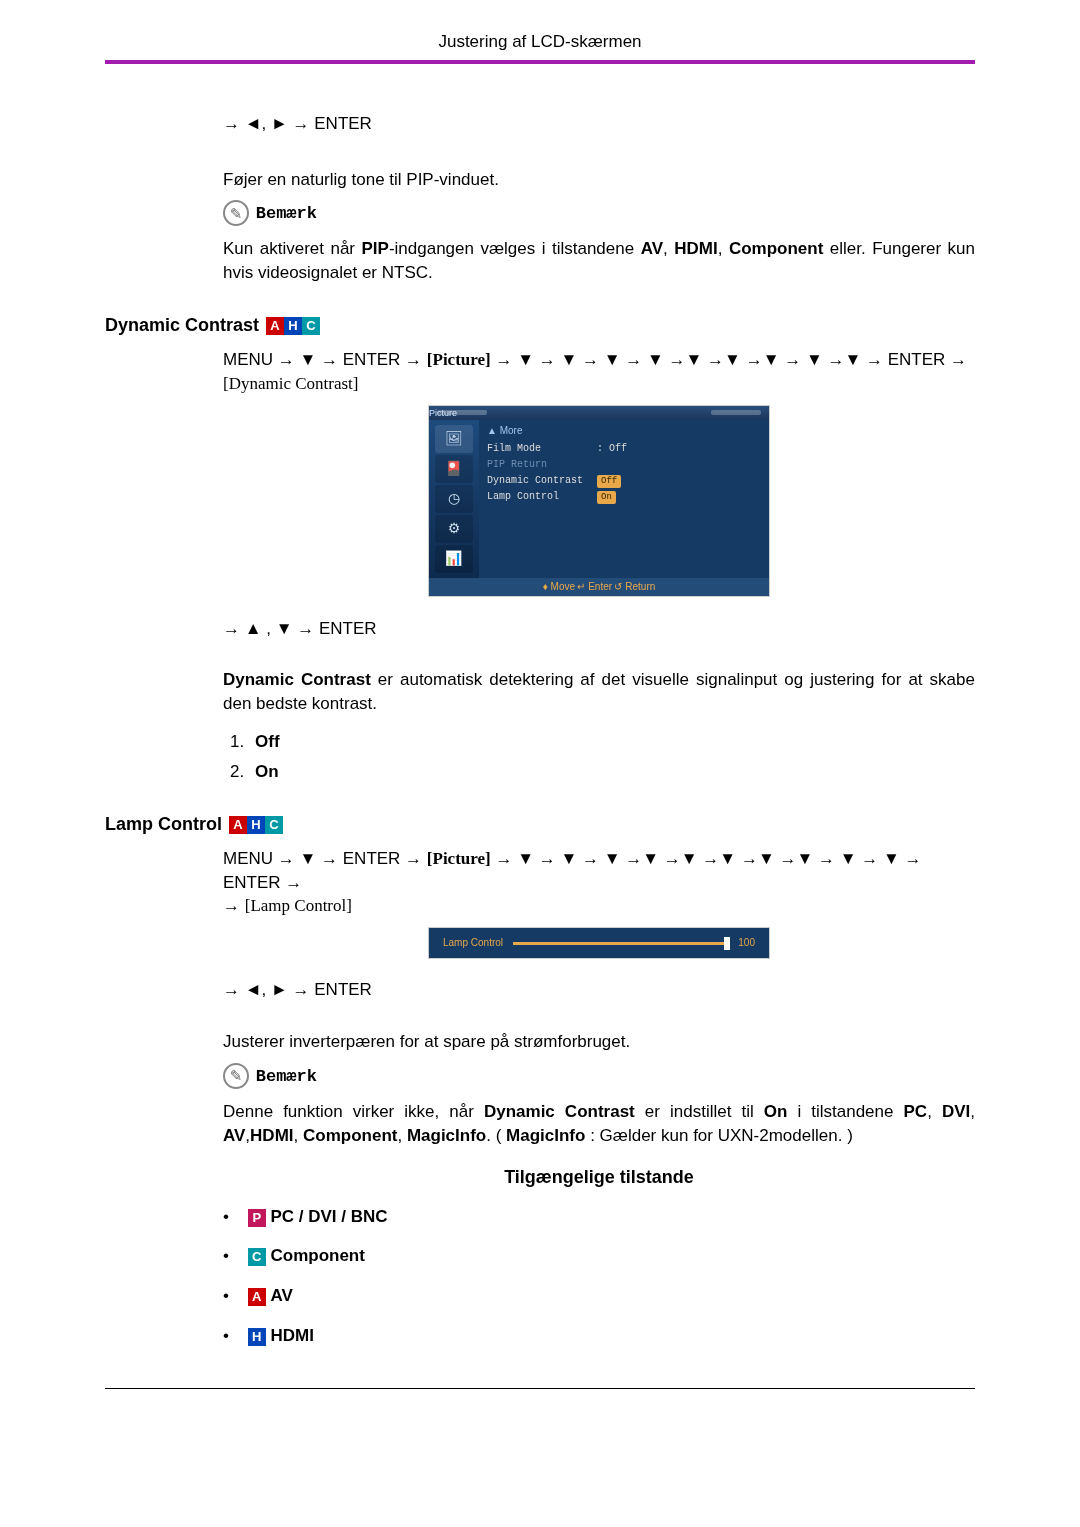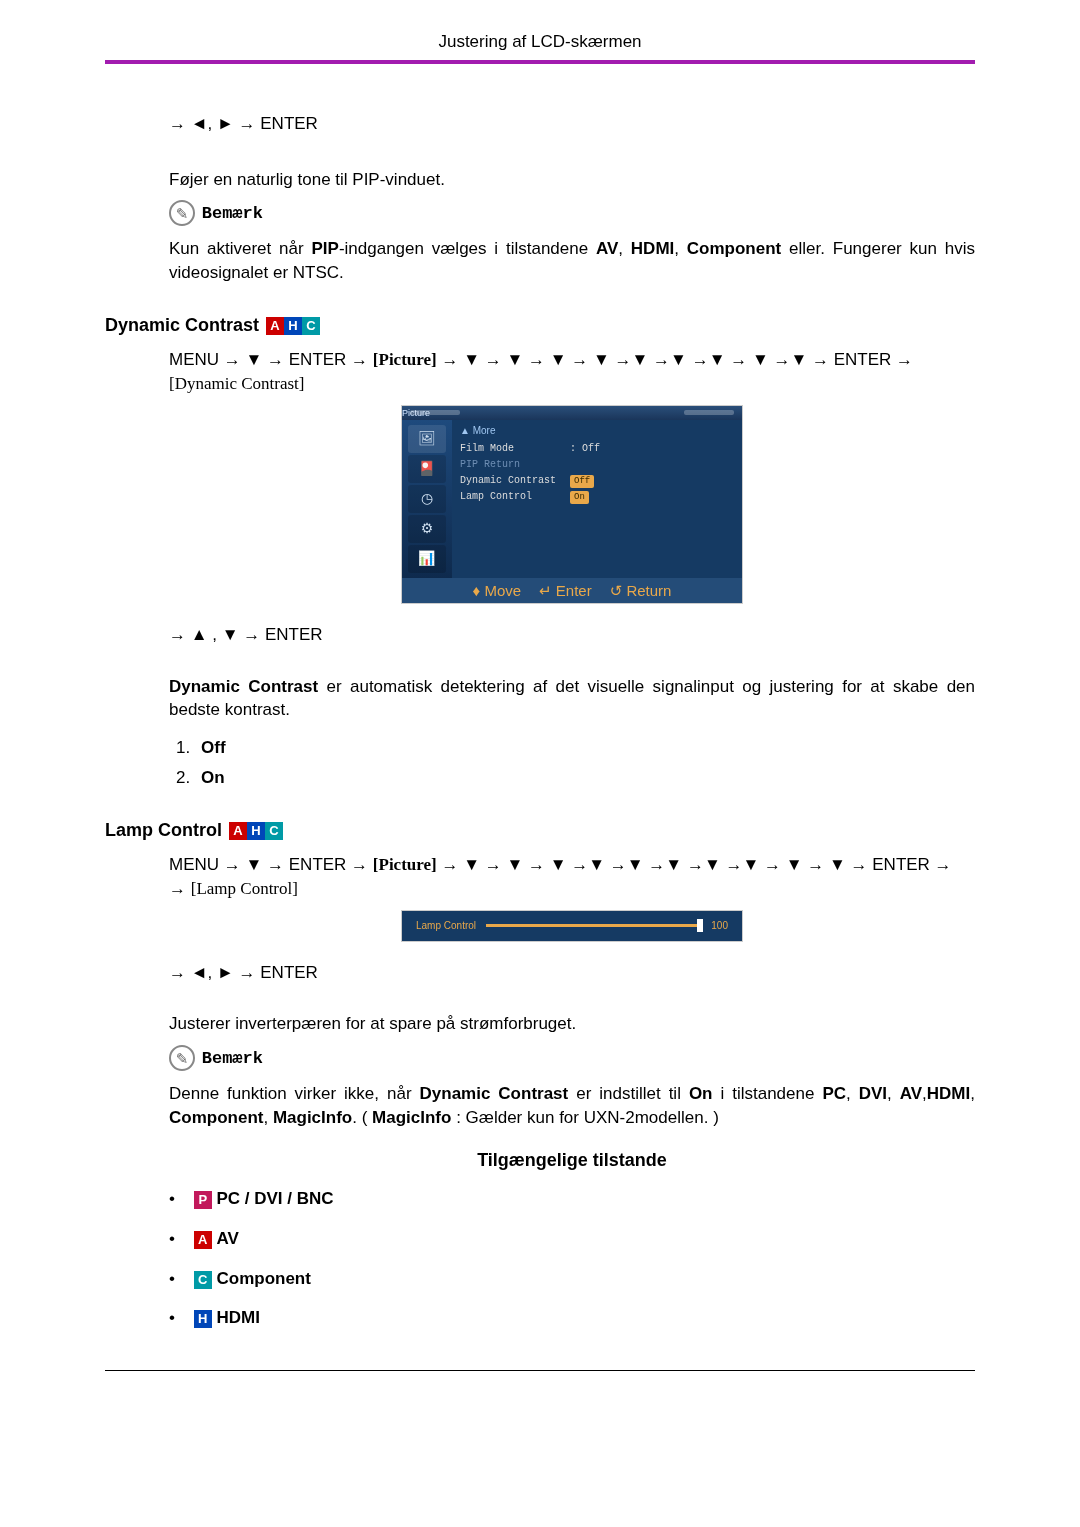--- a/index.html
+++ b/index.html
@@ -18,21 +18,21 @@
     box-sizing: border-box;
   }
   .header-title {
     text-align: center;
     font-size: 17px;
     padding-bottom: 6px;
     border-bottom: 4px solid #a21caf;
     margin-bottom: 48px;
   }
   .section-inner {
-    margin-left: 64px;
+    margin-left: 118px;
   }
   .arrowline {
     margin-bottom: 8px;
   }
   .para {
     margin: 10px 0;
   }
   .note-row {
     margin: 2px 0 6px 0;
   }
@@ -128,22 +128,22 @@
   .osd1-more { color:#9fc6f0; font-size:10px; margin-bottom:2px; }
   .osd1-row { display:flex; height:16px; align-items:flex-end; font-size:10px;font-family:Liberation Mono, monospace; }
   .osd1-row .lbl { width:110px; }
   .osd1-row .val { width:50px; }
   .osd1-row.disabled { color:#6d8db3; }
   .osd1-row .valhl {
     background:#e9a84a; color:#3a2a00; padding:0 4px; border-radius:2px;
     font-size:9px;
   }
   .osd1-foot {
-    background:#244c78; color:#e9a84a; font-size:15px;
-    display:flex; justify-content:center; gap:18px; padding:2px 0;
+    background:#244c78; color:#e9a84a; font-size:10px;
+    display:flex; justify-content:center; gap:2px; padding:2px 0;
   }
   .osd2 {
     display:inline-block;
     width: 340px; font-size:10px; color:#e9a84a;
     background:#153a63; padding:8px 14px; box-sizing:border-box;
     box-shadow: 0 0 0 1px rgba(0,0,0,0.2);
   }
   .osd2-row { display:flex; align-items:center; gap:10px; }
   .slider-track {
     flex:1; height:3px; background:#0a2545; position:relative;
@@ -289,26 +289,26 @@
   </div>
 
   <div class="section-inner">
     <div class="sub-h">Tilgængelige tilstande</div>
     <ul class="bullets">
       <li>
         <span class="badge pink">P</span>
         <span class="b">PC / DVI / BNC</span>
       </li>
       <li>
+        <span class="badge cyan">C</span>
+        <span class="b">Component</span>
+      </li>
+      <li>
         <span class="badge red">A</span>
         <span class="b">AV</span>
-      </li>
-      <li>
-        <span class="badge cyan">C</span>
-        <span class="b">Component</span>
       </li>
       <li>
         <span class="badge blue">H</span>
         <span class="b">HDMI</span>
       </li>
     </ul>
   </div>
 
   <div class="footer-line"></div>
 </div>

